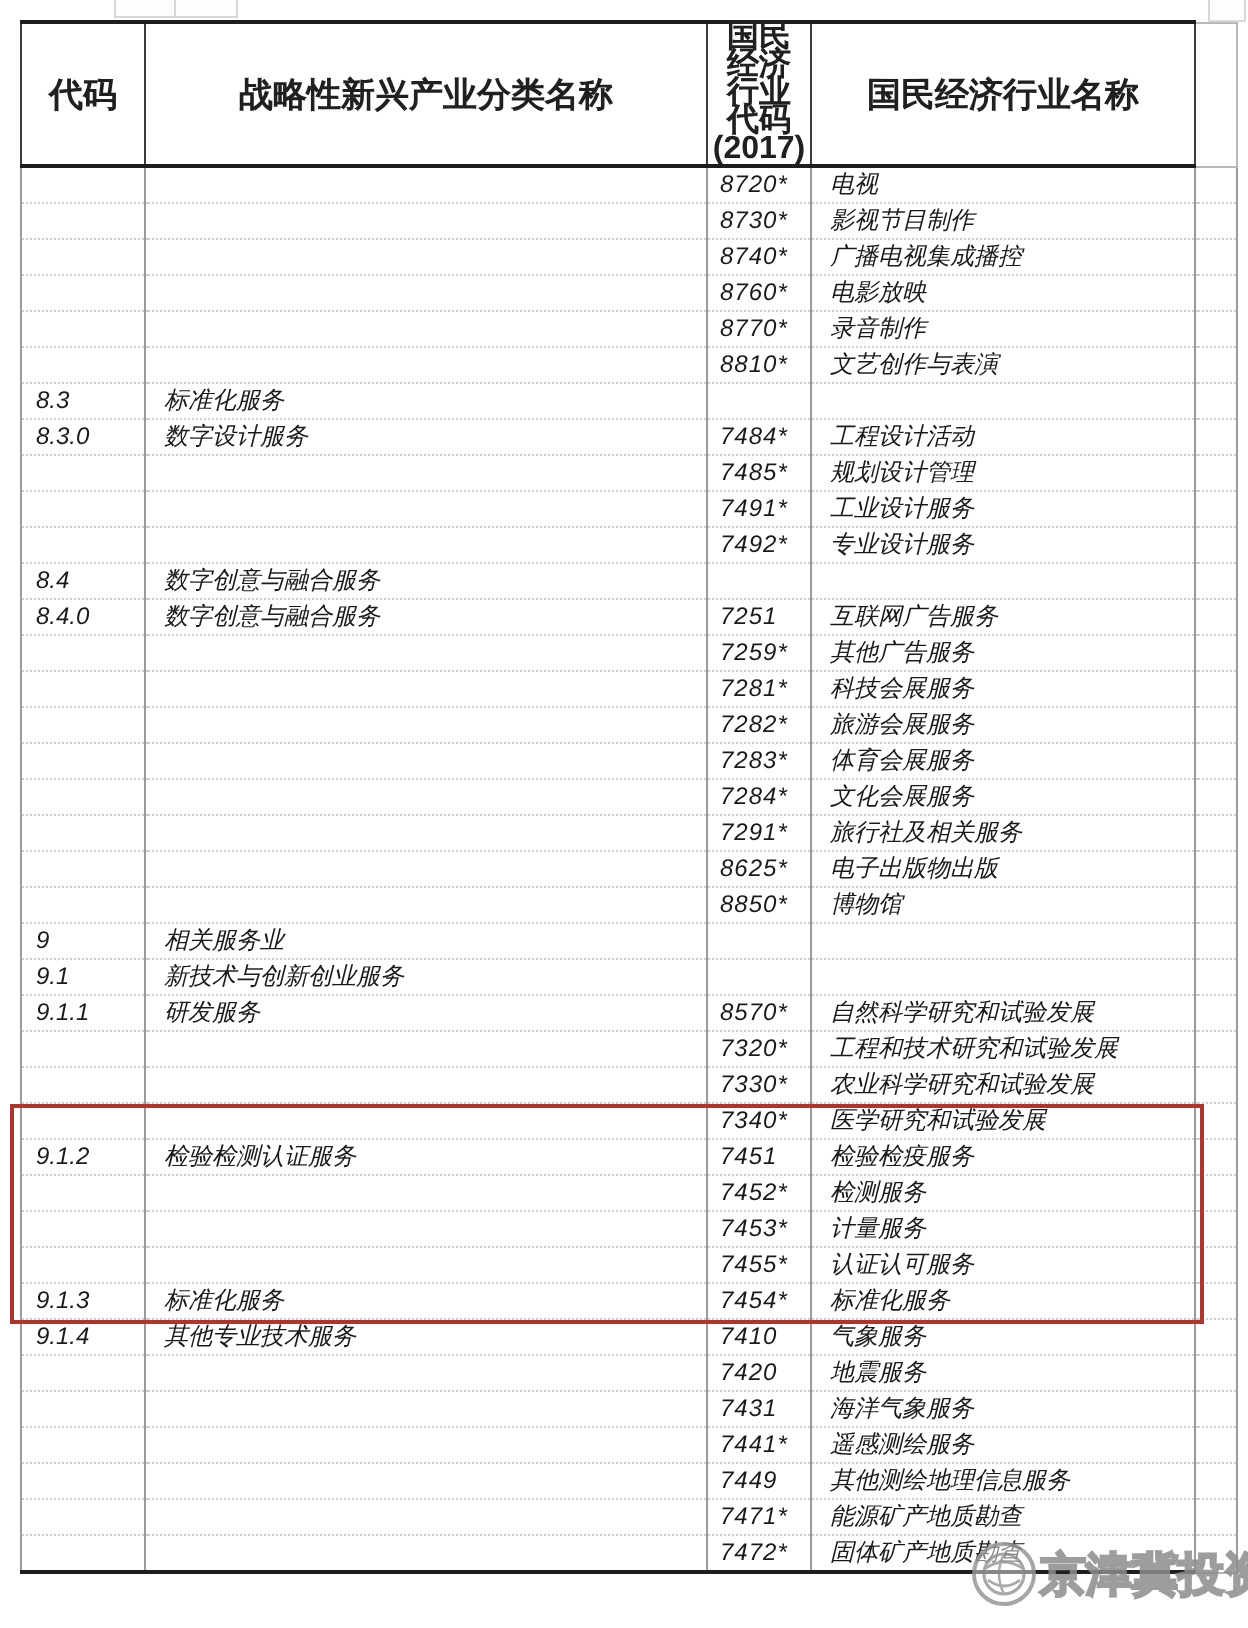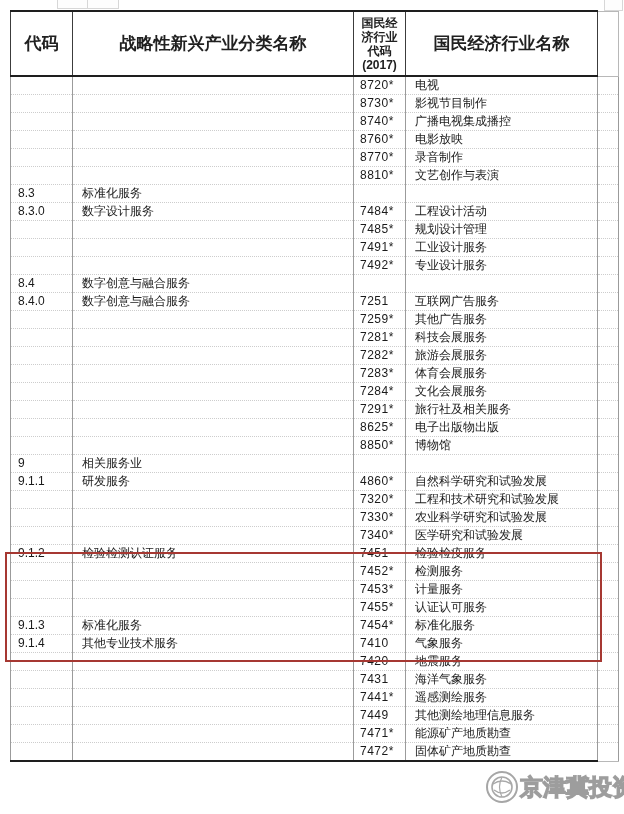--- a/index.html
+++ b/index.html
@@ -18,28 +18,28 @@
 
   thead th {
     border:1px solid #3c3c3c;
     border-top:2px solid #1e1e1e;
     border-bottom:2px solid #1e1e1e;
     height:63px; padding:0 2px;
     font-size:17px; font-weight:bold; color:#202020;
     text-align:center; vertical-align:middle;
     background:#ffffff;
   }
-  thead th.c3 { font-size:12px; line-height:14px; padding:0; }
+  thead th.c3 { font-size:16px; line-height:14px; padding:0; }
   thead th.c3 .wrap3 { display:block; width:38px; margin:0 auto; }
   thead th.c5 {
     border:1px solid #b8b8b8;
     border-left:1px solid #3c3c3c;
   }
 
-  tbody tr { height:17px; }
+  tbody tr { height:17px;font-style:italic; }
   tbody td {
     font-size:12px; line-height:17px; padding:0;
     border-left:1px solid #9b9b9b; border-right:1px solid #9b9b9b;
     border-top:1px dotted #cdcdcd; border-bottom:1px dotted #cdcdcd;
     white-space:nowrap; overflow:visible;
     background:transparent; color:#1a1a1a;
   }
   tbody td.c1 { padding-left:7px; }
   tbody td.c2 { padding-left:9px; }
   tbody td.c3 { padding-left:6px; letter-spacing:0.5px; }
@@ -253,23 +253,30 @@
           <td class="c5"></td>
         </tr>
         <tr>
           <td class="c1">9</td>
           <td class="c2">相关服务业</td>
           <td class="c3"></td>
           <td class="c4"></td>
           <td class="c5"></td>
         </tr>
         <tr>
+          <td class="c1">9.1</td>
+          <td class="c2">新技术与创新创业服务</td>
+          <td class="c3"></td>
+          <td class="c4"></td>
+          <td class="c5"></td>
+        </tr>
+        <tr>
           <td class="c1">9.1.1</td>
           <td class="c2">研发服务</td>
-          <td class="c3">4860*</td>
+          <td class="c3">8570*</td>
           <td class="c4">自然科学研究和试验发展</td>
           <td class="c5"></td>
         </tr>
         <tr>
           <td class="c1"></td>
           <td class="c2"></td>
           <td class="c3">7320*</td>
           <td class="c4">工程和技术研究和试验发展</td>
           <td class="c5"></td>
         </tr>

